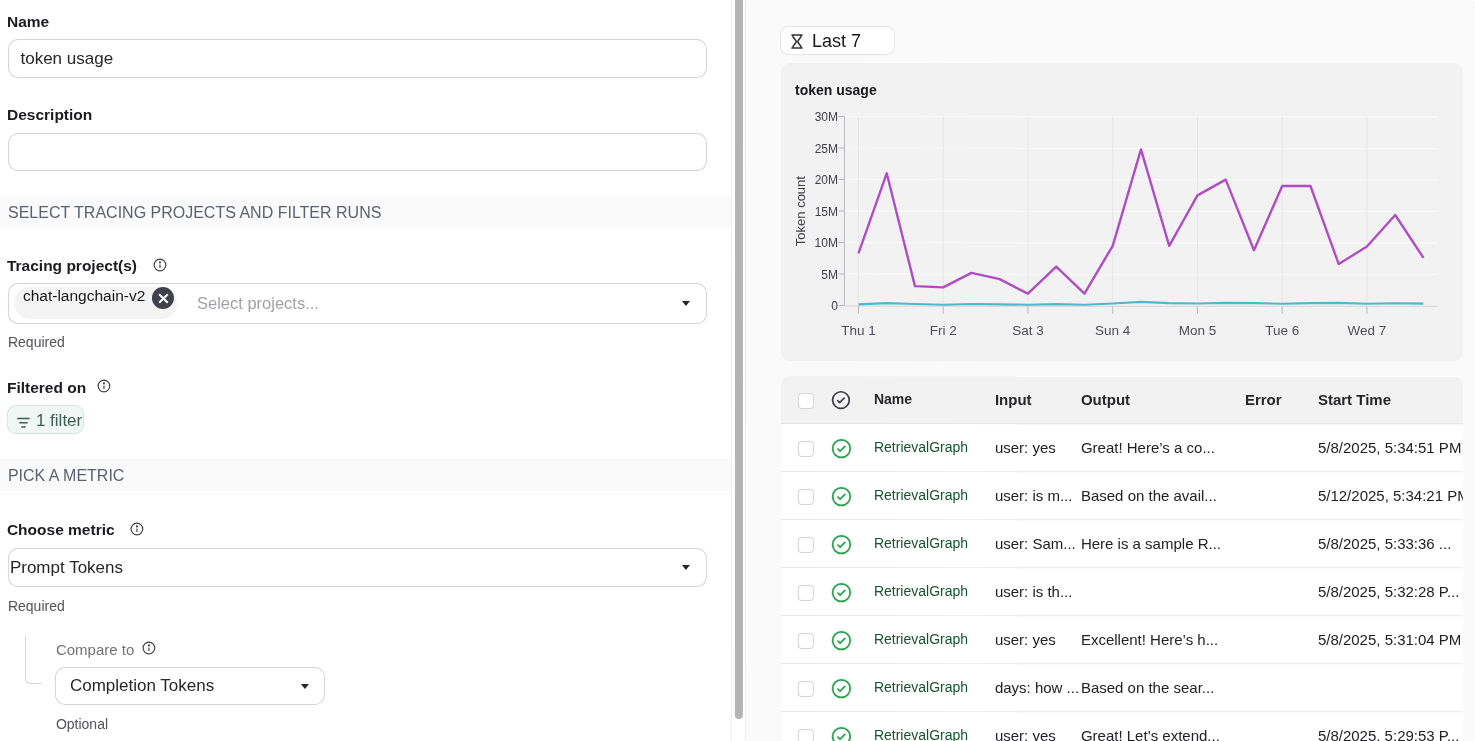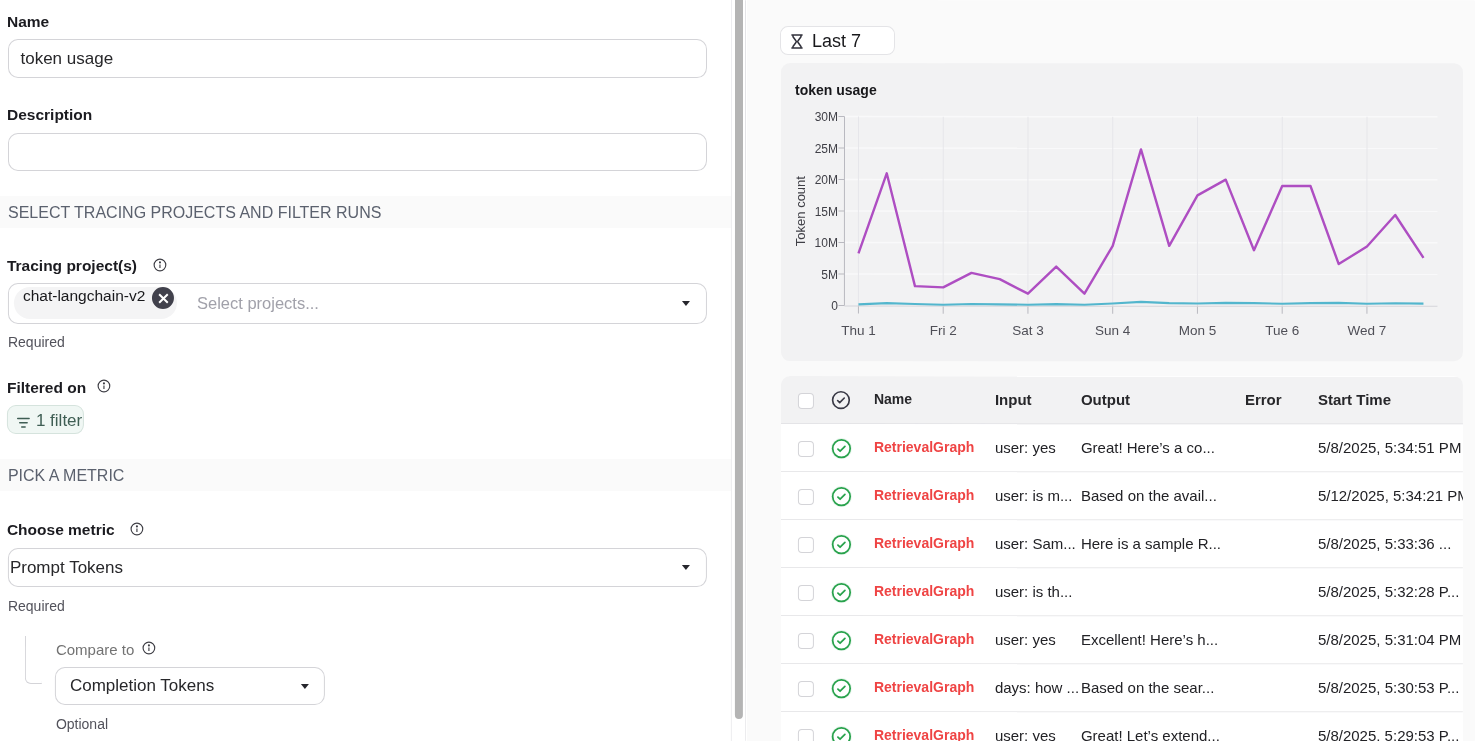--- a/index.html
+++ b/index.html
@@ -22,21 +22,21 @@
   #btn7 { position:absolute; left:33px; top:26px; width:115px; height:29px; background:#fff;
     border:1px solid #e4e4e7; border-radius:8px; }
   #chartcard { position:absolute; left:34px; top:63px; width:682px; height:298px; background:#f2f2f3; border-radius:9px; }
   #tablecard { position:absolute; left:34px; top:376px; width:682px; height:365px; background:#fff;
     border-radius:9px 9px 0 0; overflow:hidden; }
   .trow { position:relative; width:682px; height:48px; background:#fff; border-bottom:1px solid #e8e8ea; }
   .thead { background:#f2f2f3; border-bottom:1px solid #e4e4e7; }
   .cb { position:absolute; left:17px; top:16.5px; width:16px; height:16px; border:1px solid #d4d4d8;
     border-radius:4px; background:#fff; }
   .cell { position:absolute; top:0; line-height:47px; font-size:15px; color:#222226; white-space:nowrap; }
-  .cName { left:93px; font-weight:700; font-size:14px; color:#ef4444; }
+  .cName { left:93px; font-weight:400; font-size:14px; color:#14532d; }
   .cInput { left:214px; }
   .cOutput { left:300px; }
   .cError { left:464px; }
   .cStart { left:537px; }
   .icn { position:absolute; left:51px; top:14.5px; }
 </style>
 </head>
 <body>
 <div id="root" style="position:absolute;left:0;top:0;width:1475px;height:741px;opacity:0.999;">
 <div id="left">
@@ -244,21 +244,20 @@
     <div class="trow">
           <div class="cb"></div>
           <svg class="icn" style="left:49.5px;top:13.5px;" width="21" height="21" viewBox="0 0 24 24" fill="none" stroke="#28a24c" stroke-width="2" stroke-linecap="round" stroke-linejoin="round">
             <circle cx="12" cy="12" r="12" fill="#e7f5ec" stroke="none"></circle>
             <circle cx="12" cy="12" r="10" fill="#fff"></circle>
             <path d="M8 12.5l2.5 2.5L16 9.5"></path>
           </svg>
           <div class="cell cName">RetrievalGraph</div>
           <div class="cell cInput">days: how ...</div>
           <div class="cell cOutput">Based on the sear...</div>
-          <div class="cell cStart">5/8/2025, 5:30:53 P...</div>
         </div>
     <div class="trow">
           <div class="cb"></div>
           <svg class="icn" style="left:49.5px;top:13.5px;" width="21" height="21" viewBox="0 0 24 24" fill="none" stroke="#28a24c" stroke-width="2" stroke-linecap="round" stroke-linejoin="round">
             <circle cx="12" cy="12" r="12" fill="#e7f5ec" stroke="none"></circle>
             <circle cx="12" cy="12" r="10" fill="#fff"></circle>
             <path d="M8 12.5l2.5 2.5L16 9.5"></path>
           </svg>
           <div class="cell cName">RetrievalGraph</div>
           <div class="cell cInput">user: yes</div>

